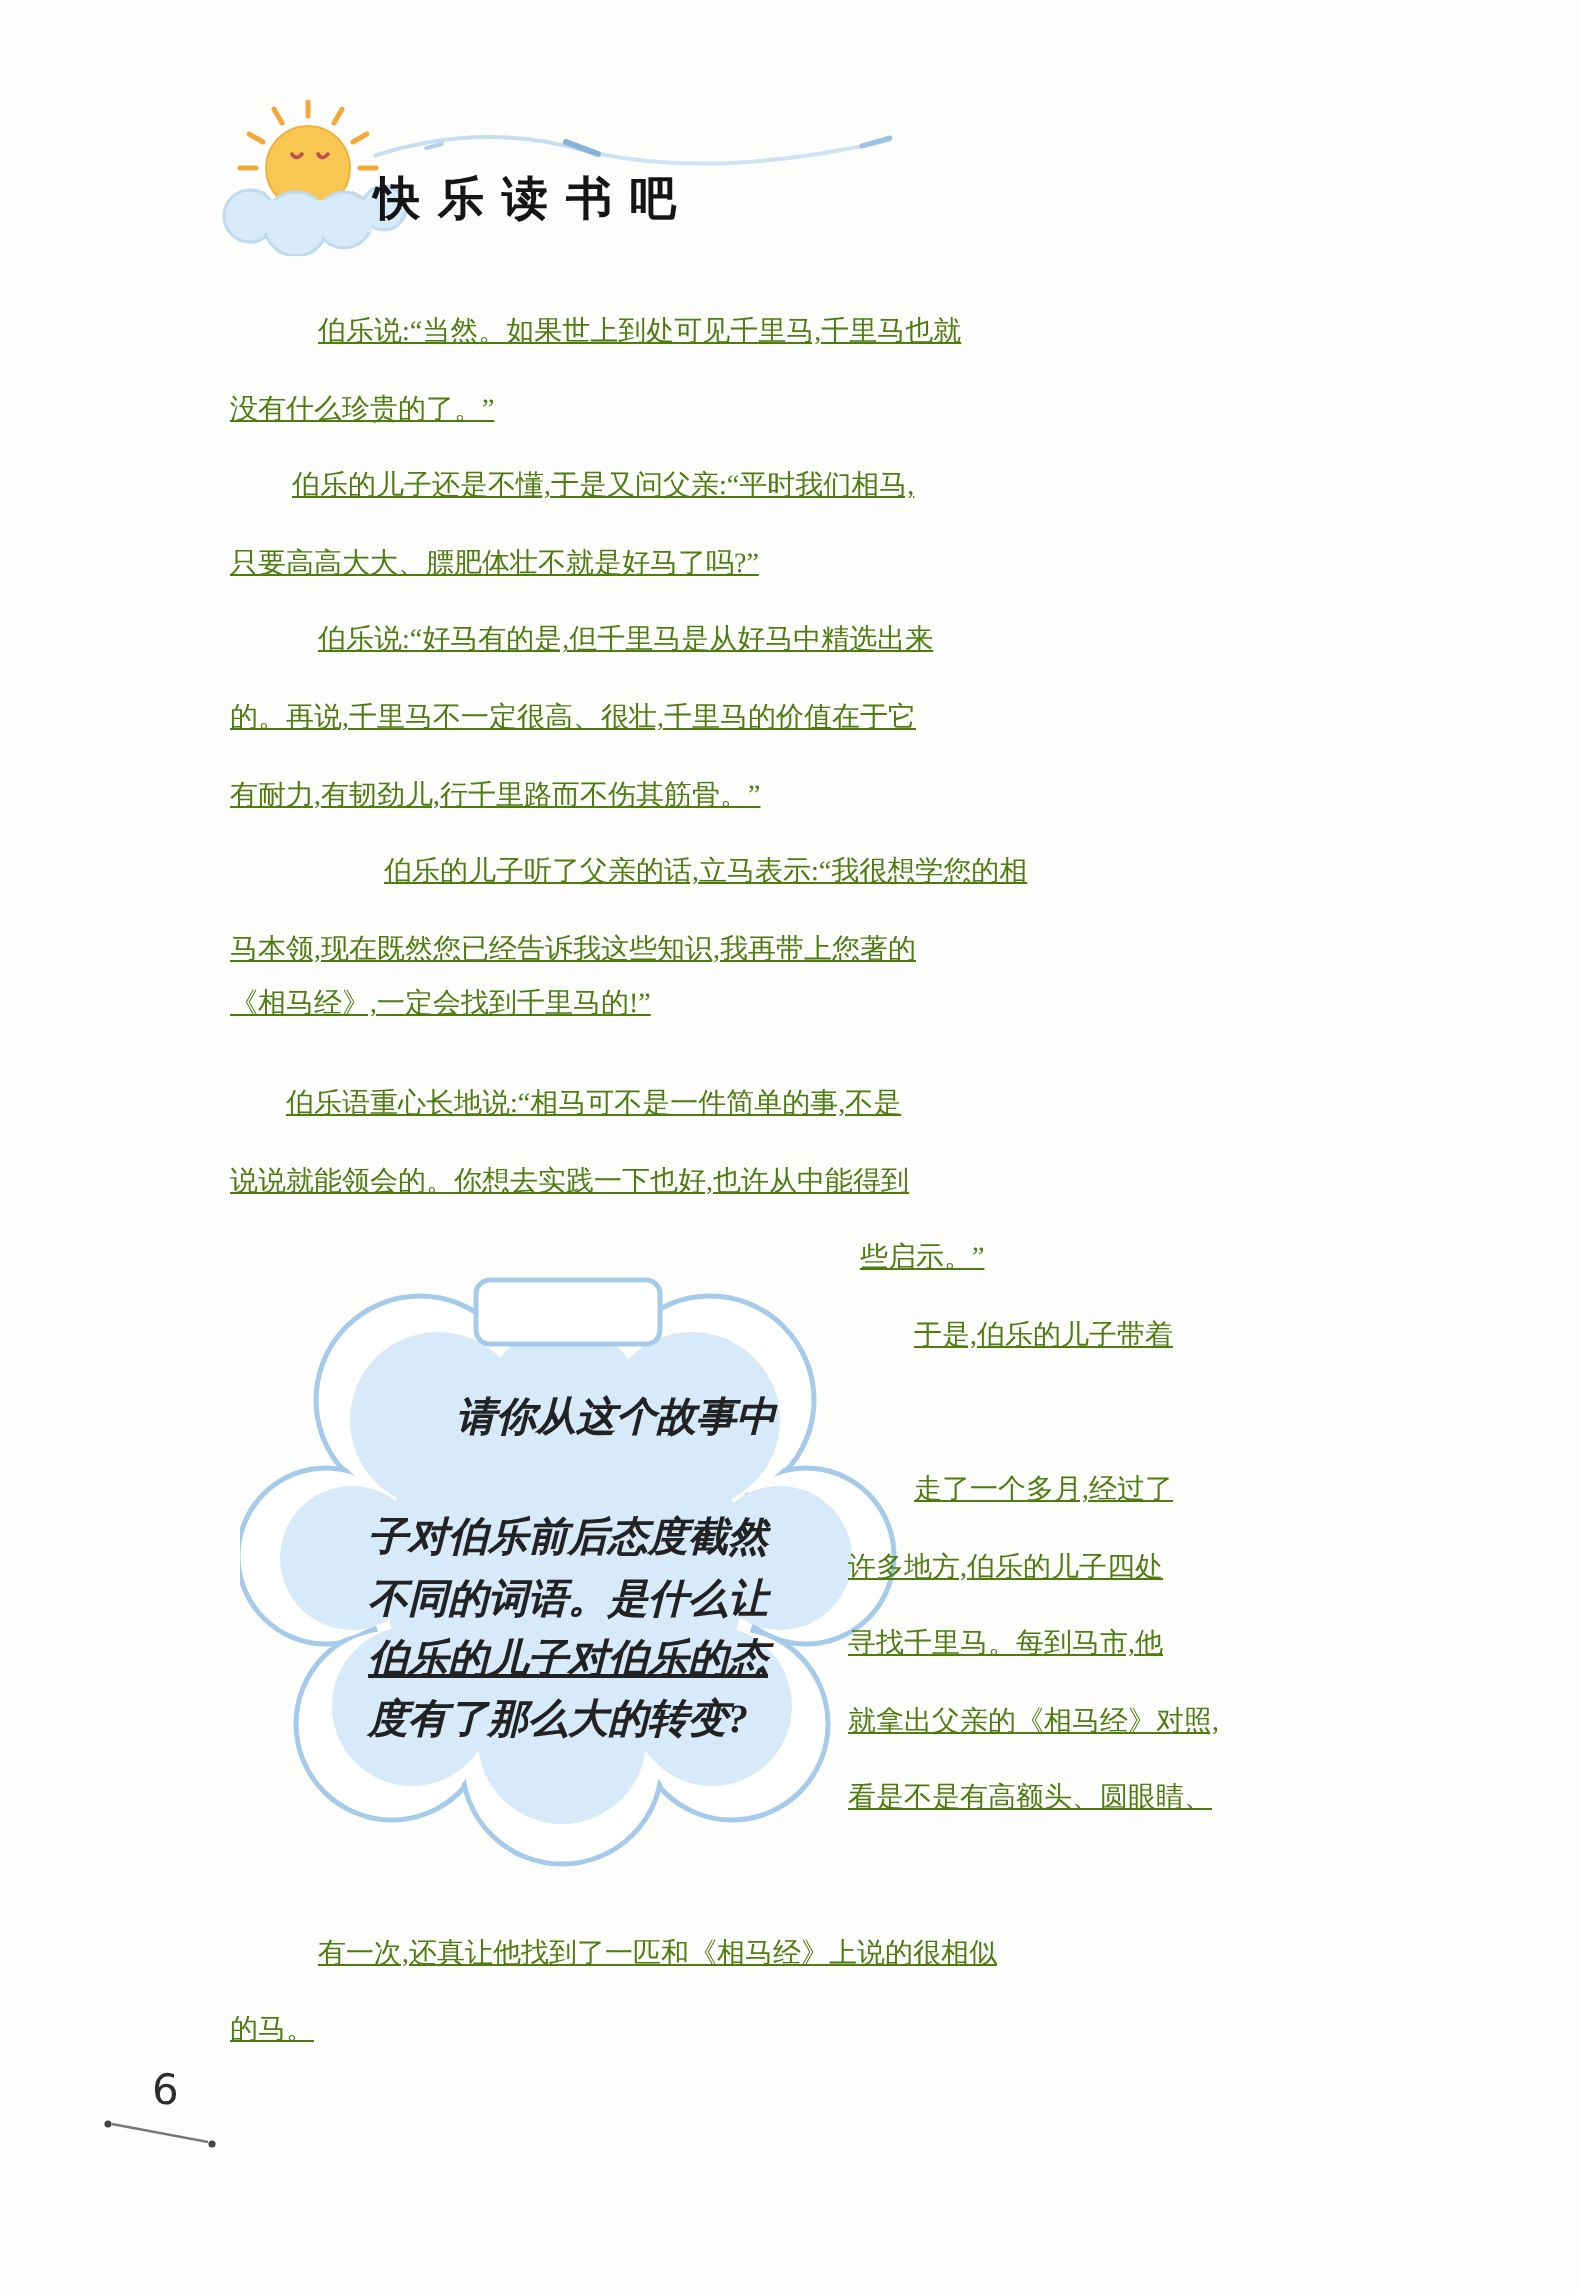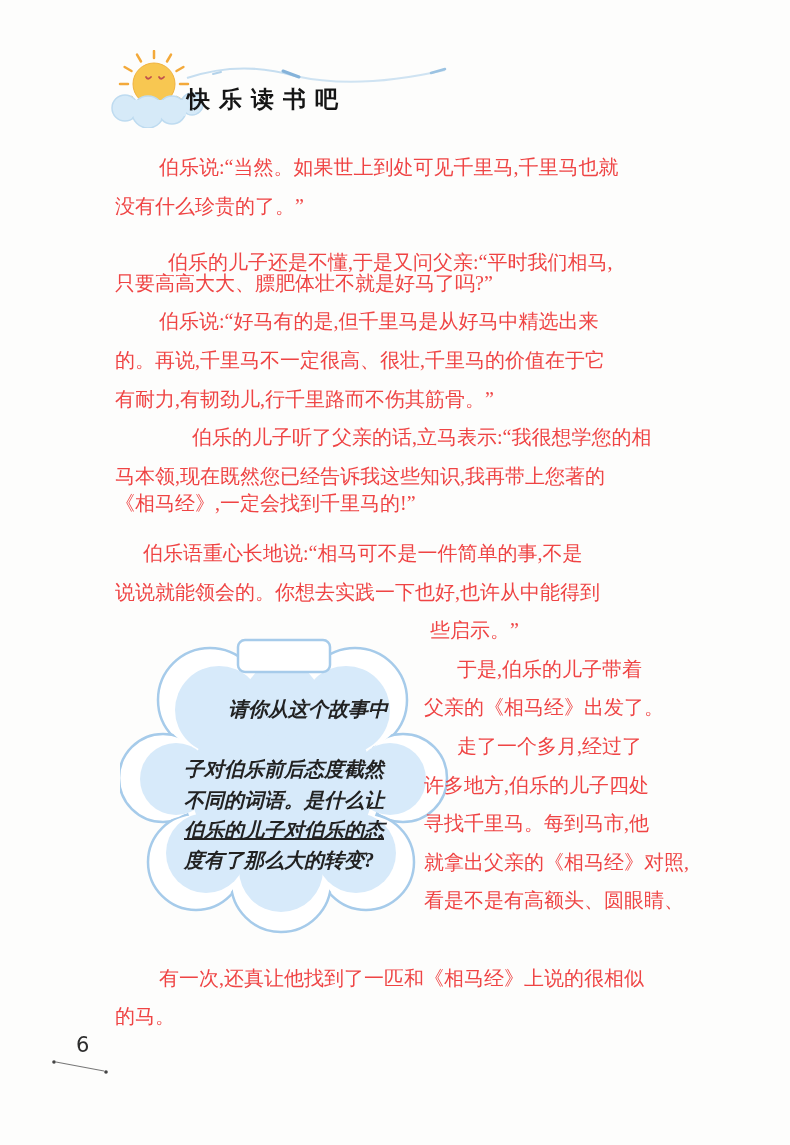--- a/index.html
+++ b/index.html
@@ -14,23 +14,24 @@
   }
   .abs{position:absolute;}
   .title{
     position:absolute;left:187px;top:84px;
     font-family:"DejaVu Sans","Liberation Sans",sans-serif;
     font-weight:bold;font-size:23px;letter-spacing:9px;color:#151515;
   }
   .tline{
     position:absolute;
     white-space:nowrap;
-    font-size:20px;
+    font-size:14px;
     line-height:30px;
-    color:#ef4444;
+    color:#4d7c0f;
+    text-decoration:underline;
   }
   .bline{
     position:absolute;
     white-space:nowrap;
     font-size:20px;
     line-height:28px;
     font-style:italic;
     font-weight:bold;
     color:#222;
   }
@@ -124,33 +125,32 @@
       <circle cx="236" cy="223" r="40"></circle>
       <circle cx="161" cy="240" r="42"></circle>
     </g>
 
     <rect x="118" y="10" width="92" height="32" rx="7" fill="#ffffff" stroke="#a6cbea" stroke-width="2.5"></rect>
   </svg>
 
   <div class="abs" style="left:0;top:0;width:790px;height:1145px;">
       <div class="tline" style="left: 159px; top: 152px;">伯乐说:“当然。如果世上到处可见千里马,千里马也就</div>
       <div class="tline" style="left: 115px; top: 190.6px;">没有什么珍贵的了。”</div>
-      <div class="tline" style="left: 168px; top: 229.2px; margin-top: 18px;">伯乐的儿子还是不懂,于是又问父亲:“平时我们相马,</div>
+      <div class="tline" style="left: 146px; top: 229.2px;">伯乐的儿子还是不懂,于是又问父亲:“平时我们相马,</div>
       <div class="tline" style="left: 115px; top: 267.8px;">只要高高大大、膘肥体壮不就是好马了吗?”</div>
       <div class="tline" style="left: 159px; top: 306.4px;">伯乐说:“好马有的是,但千里马是从好马中精选出来</div>
       <div class="tline" style="left: 115px; top: 345px;">的。再说,千里马不一定很高、很壮,千里马的价值在于它</div>
       <div class="tline" style="left: 115px; top: 383.6px;">有耐力,有韧劲儿,行千里路而不伤其筋骨。”</div>
       <div class="tline" style="left: 159px; top: 422.2px; margin-left: 33px;">伯乐的儿子听了父亲的话,立马表示:“我很想学您的相</div>
       <div class="tline" style="left: 115px; top: 460.8px;">马本领,现在既然您已经告诉我这些知识,我再带上您著的</div>
       <div class="tline" style="left: 115px; top: 488px;">《相马经》,一定会找到千里马的!”</div>
       <div class="tline" style="left: 143px; top: 538px; text-align: right;">伯乐语重心长地说:“相马可不是一件简单的事,不是</div>
       <div class="tline" style="left: 115px; top: 576.6px;">说说就能领会的。你想去实践一下也好,也许从中能得到</div>
       <div class="tline" style="left: 430px; top: 615.2px;">些启示。”</div>
       <div class="tline" style="left: 457px; top: 653.8px;">于是,伯乐的儿子带着</div>
-      <div class="tline" style="left: 424px; top: 692.4px;">父亲的《相马经》出发了。</div>
       <div class="tline" style="left: 457px; top: 731px;">走了一个多月,经过了</div>
       <div class="tline" style="left: 424px; top: 769.6px;">许多地方,伯乐的儿子四处</div>
       <div class="tline" style="left: 424px; top: 808.2px;">寻找千里马。每到马市,他</div>
       <div class="tline" style="left: 424px; top: 846.8px;">就拿出父亲的《相马经》对照,</div>
       <div class="tline" style="left: 424px; top: 885.4px;">看是不是有高额头、圆眼睛、</div>
       <div class="tline" style="left: 159px; top: 962.6px;">有一次,还真让他找到了一匹和《相马经》上说的很相似</div>
       <div class="tline" style="left: 115px; top: 1001.2px;">的马。</div>
     </div>
 
   <div class="abs" style="left:0;top:16px;width:790px;height:939px;">

